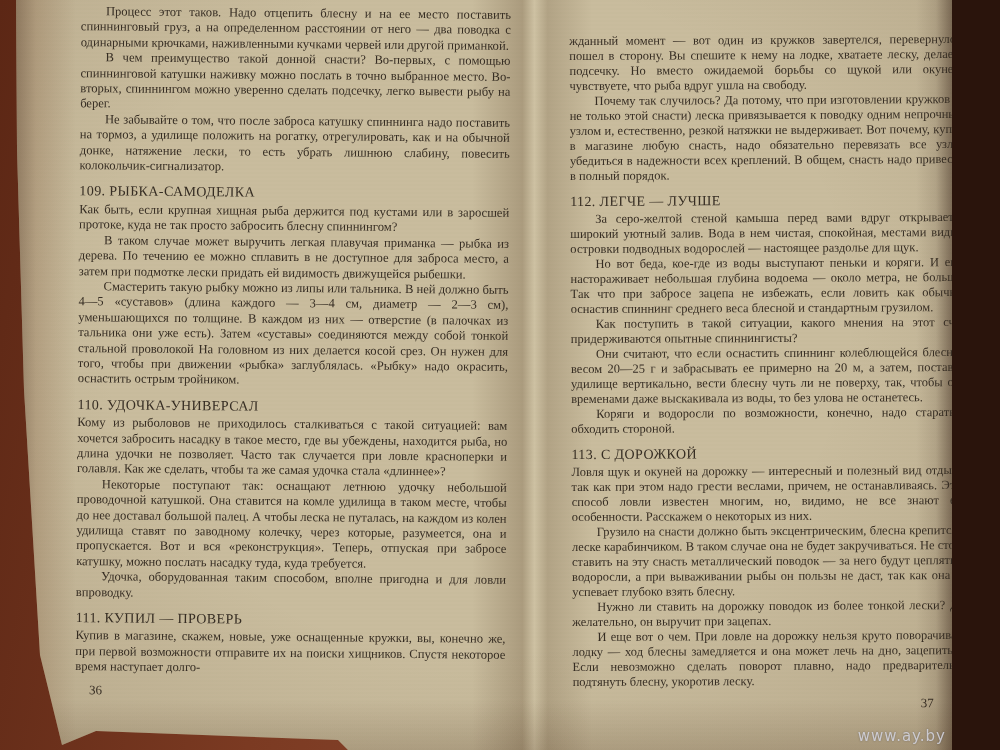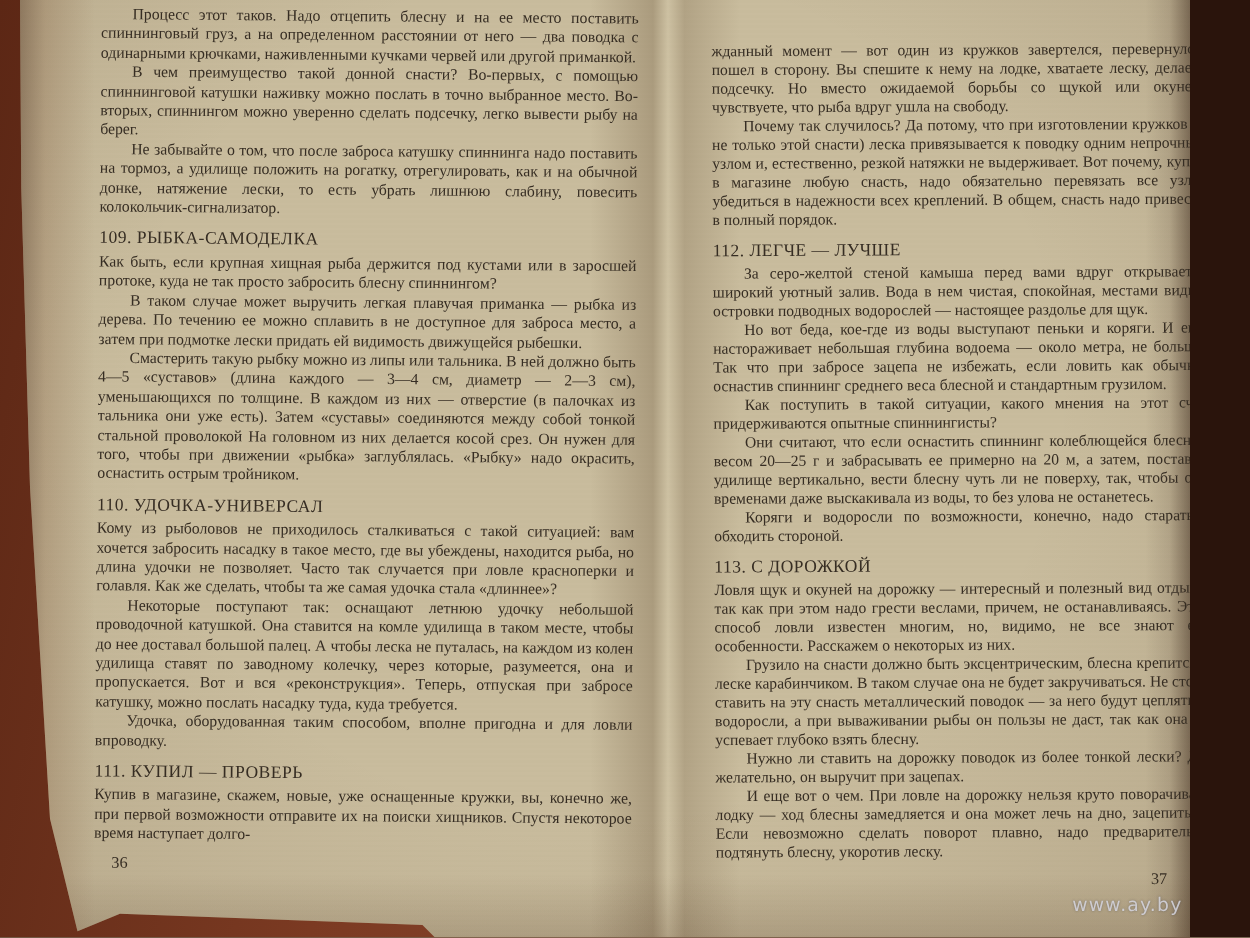--- a/index.html
+++ b/index.html
@@ -43,21 +43,21 @@
   .para{margin:0;text-indent:25px;}
   .para.noindent{text-indent:0;}
   .heading{
     font-size:14px;font-weight:normal;letter-spacing:.4px;
     margin:10px 0 3px 0;text-align:left;text-indent:0;
   }
   .page-number{font-size:13px;margin-top:7px;}
   .page-number.pn-left{text-align:left;text-indent:14px;}
   .page-number.pn-right{text-align:right;padding-right:34px;}
   .watermark{
-    position:absolute;right:6px;bottom:17px;
+    position:absolute;right:6px;bottom:5px;
     font-family:"DejaVu Sans", sans-serif;
     font-size:15px;letter-spacing:1px;
     color:rgba(216,216,226,.85);
     text-shadow:0 0 2px rgba(50,50,60,.45);
   }
 </style>
 </head>
 <body>
 
 <div class="photo">

